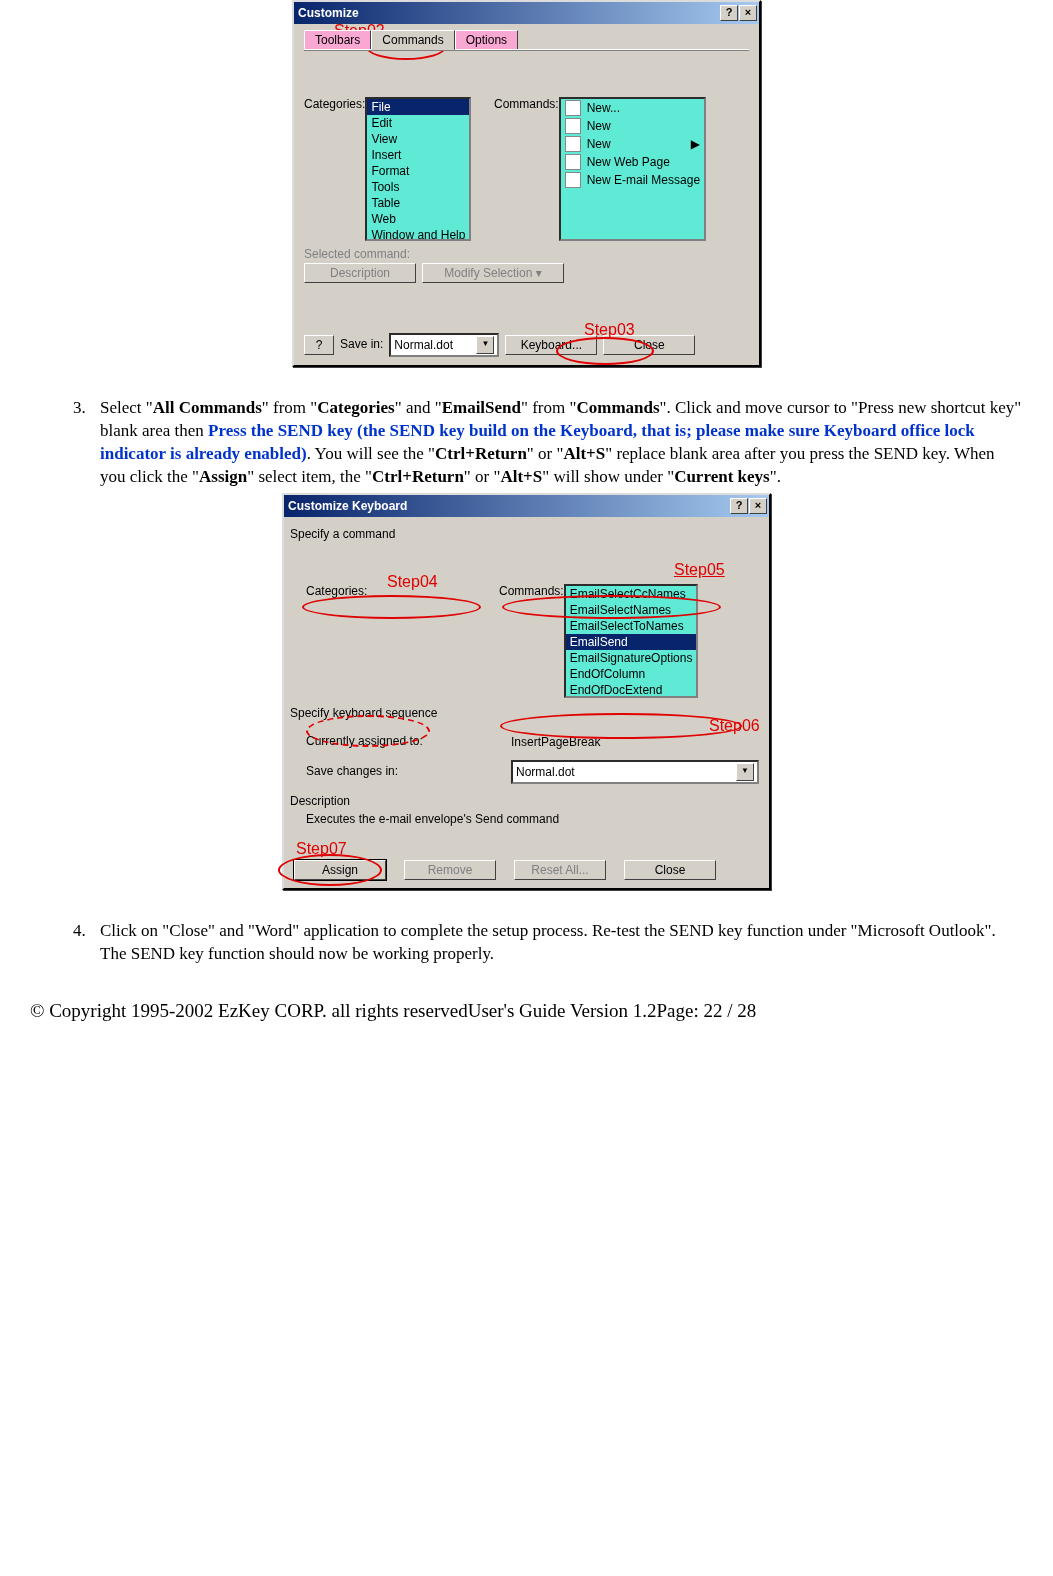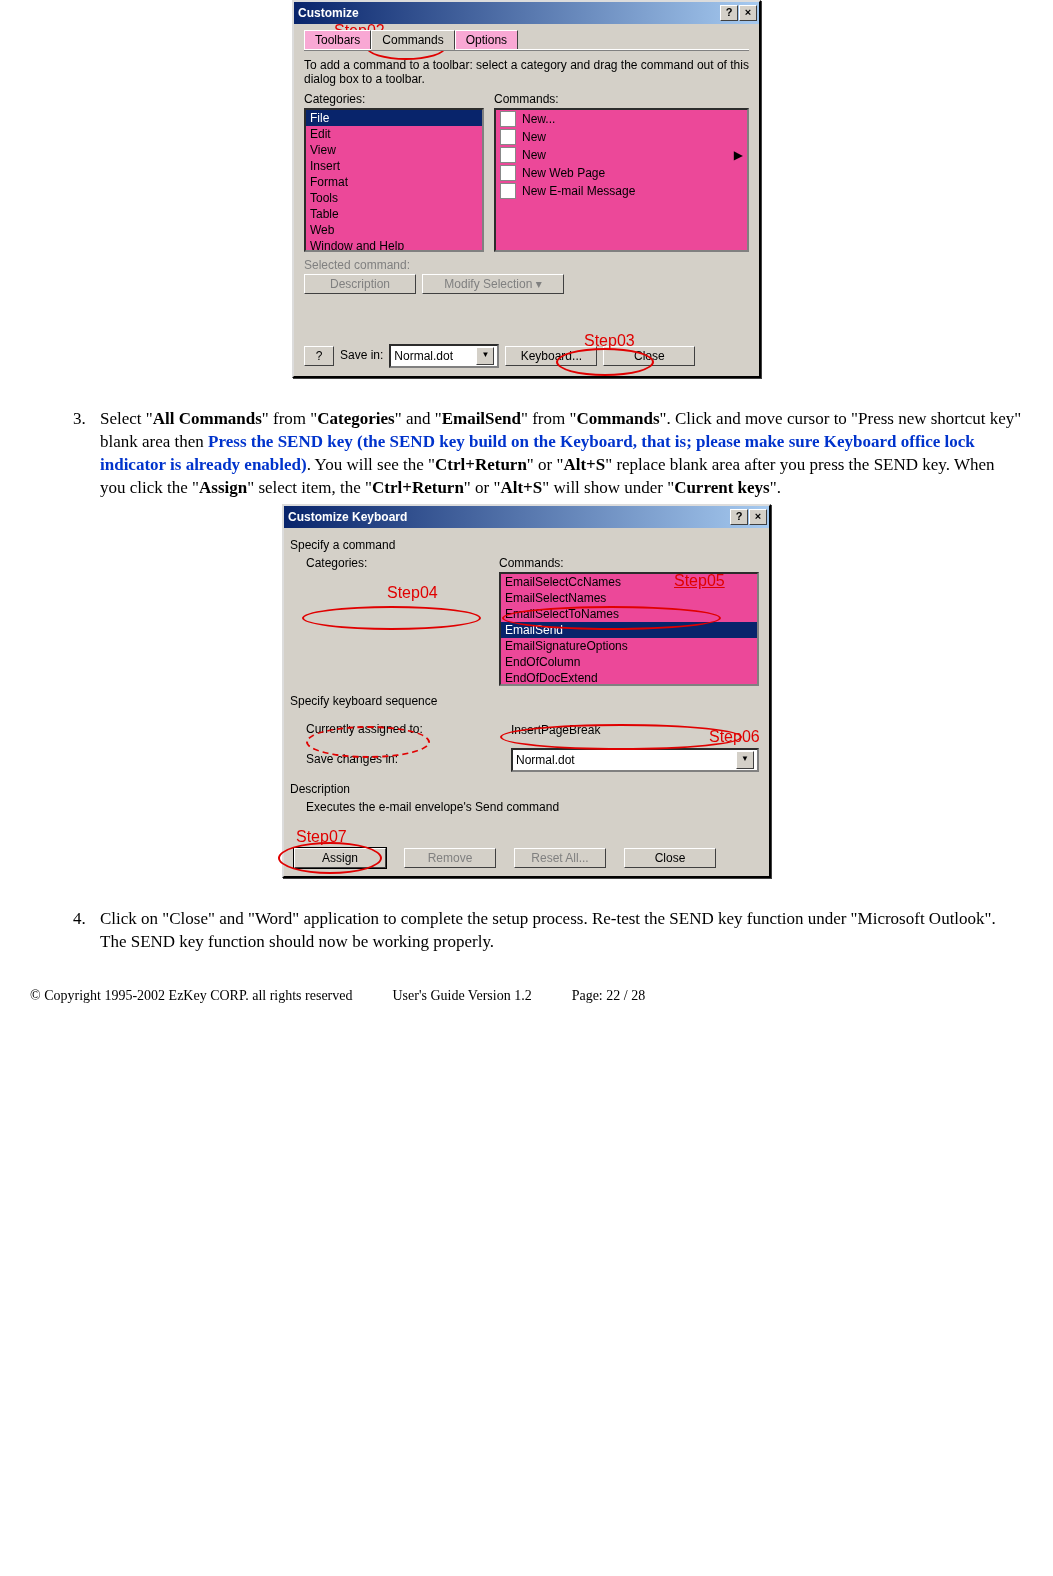--- a/index.html
+++ b/index.html
@@ -86,21 +86,21 @@
     z-index: 2;
   }
   .field-label {
     font-size: 12px;
     margin-bottom: 2px;
   }
   .disabled {
     color: #808080;
   }
   .listbox {
-    background: #ec4899;
+    background: #5eead4;
     border: 2px inset #808080;
     height: 140px;
     overflow-y: scroll;
     font-size: 12px;
   }
   .listitem {
     padding: 1px 4px;
     cursor: pointer;
     white-space: nowrap;
     display: flex;
@@ -166,43 +166,43 @@
   .group-label {
     font-size: 12px;
     margin: 4px 0 4px -4px;
   }
   .row {
     display: flex;
     gap: 10px;
   }
   .col {
     display: flex;
-    flex-direction: column;
+    flex-direction: row;
+    margin-top: 39px;
   }
   .doc-list {
     margin: 0;
     padding-left: 60px;
   }
   .doc-list li {
     padding-left: 10px;
     margin-bottom: 4px;
     line-height: 1.35;
   }
   .bold {
     font-weight: bold;
   }
   .blue {
     color: #0033cc;
     font-weight: bold;
   }
   .footer {
-    font-size: 14px;
+    font-size: 19px;
     padding: 30px 0 10px 0;
     display: flex;
-    gap: 40px;
   }
   .step-label {
     color: #e00000;
     font-family: Tahoma, sans-serif;
     font-size: 16px;
     position: absolute;
   }
   .oval {
     position: absolute;
     border: 2px solid #e00000;
@@ -253,21 +253,20 @@
         </div>
       </div>
       <div class="dialog-body" style="position:relative;">
         <span class="step-label" style="top:-2px; left:40px;">Step02</span>
         <div class="oval" style="top:10px; left:72px; width:76px; height:22px;"></div>
         <div class="tabs">
           <div class="tab"><span>Toolbars</span></div>
           <div class="tab active"><span>Commands</span></div>
           <div class="tab"><span>Options</span></div>
         </div>
-        <div style="font-size:12px; margin-bottom:6px;">To add a command to a toolbar: select a category and drag the command out of this dialog box to a toolbar.</div>
         <div class="row">
           <div class="col" style="width:180px;">
             <div class="field-label">Categories:</div>
             <div class="listbox">
               <div class="listitem selected">File</div>
               <div class="listitem">Edit</div>
               <div class="listitem">View</div>
               <div class="listitem">Insert</div>
               <div class="listitem">Format</div>
               <div class="listitem">Tools</div>

